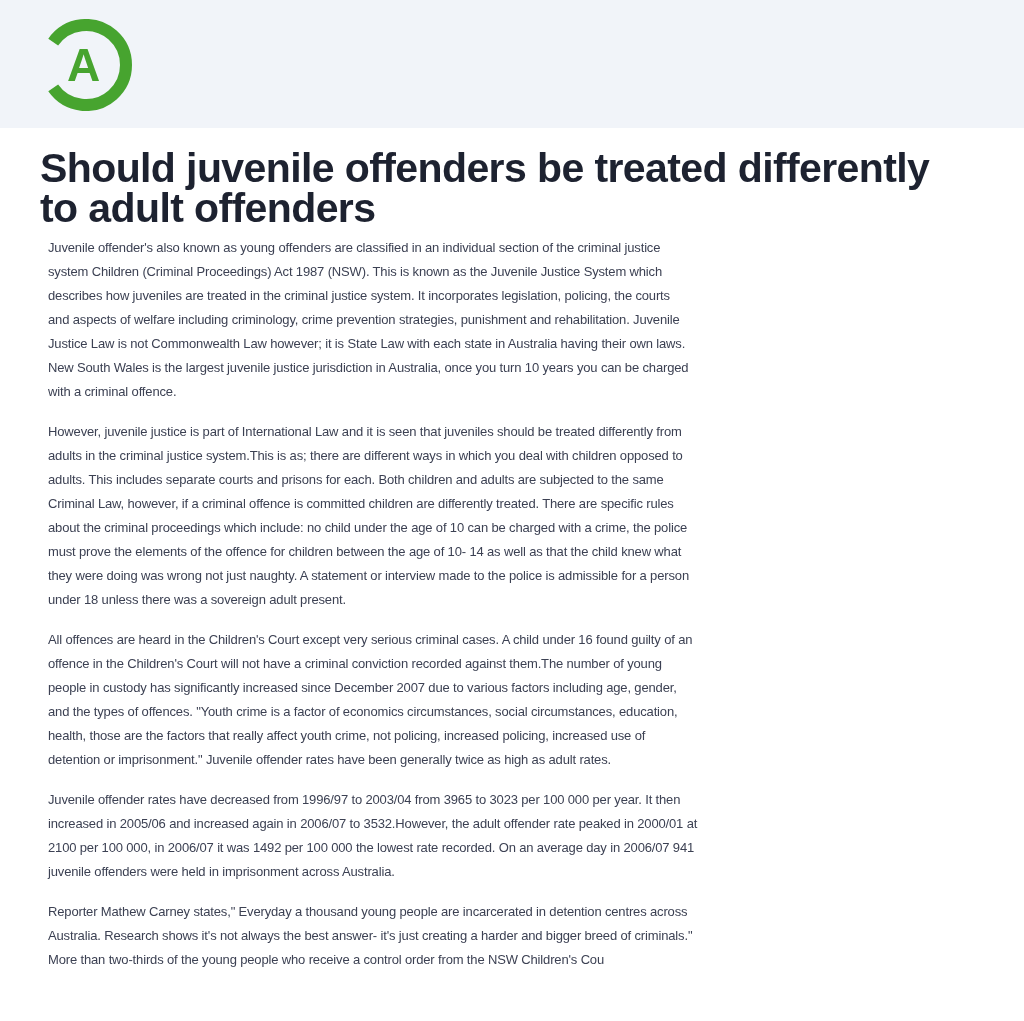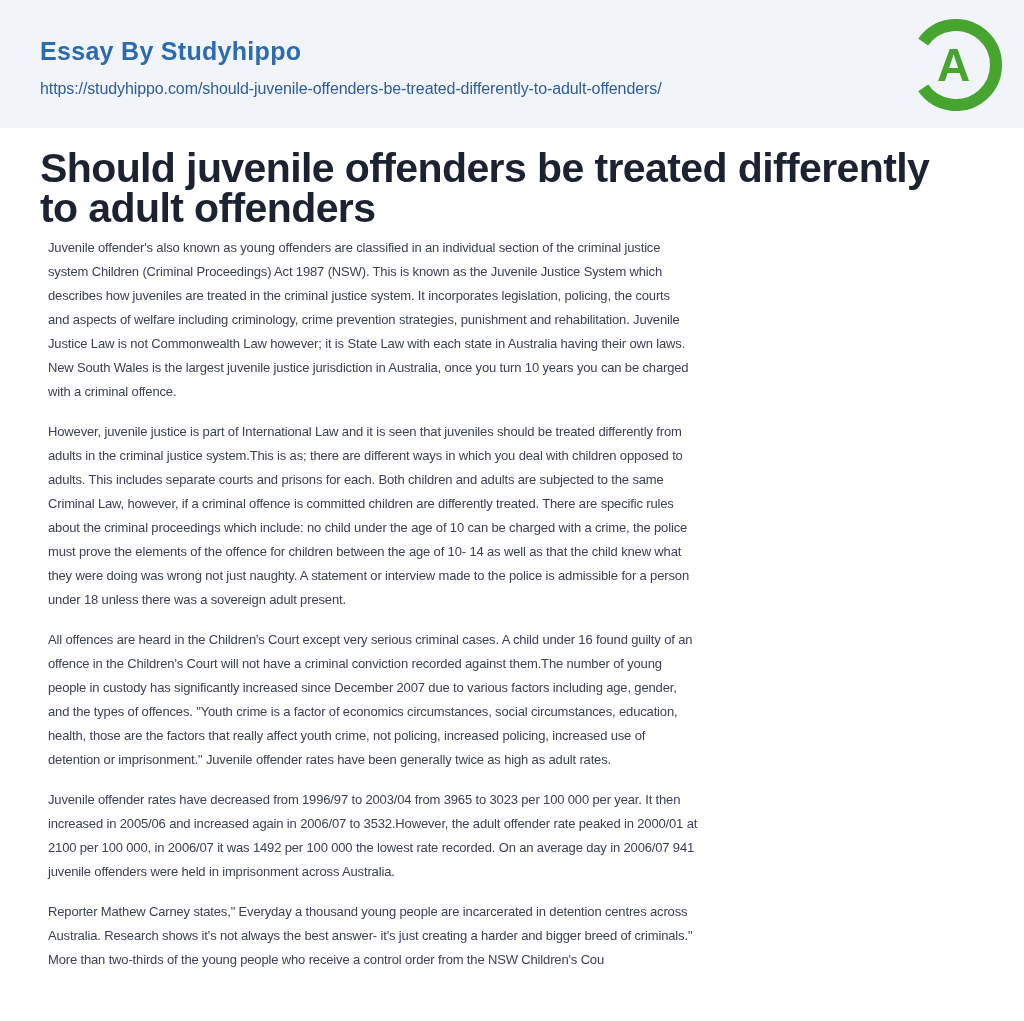--- a/index.html
+++ b/index.html
@@ -70,24 +70,20 @@
     margin: 0 0 16px 8px;
     white-space: pre-line;
   }
 </style>
 </head>
 <body>
 
 <div class="page">
 
   <header class="header">
-    <div class="header-text">
-      <div class="site-title">Essay By Studyhippo</div>
-      <a class="essay-url">https://studyhippo.com/should-juvenile-offenders-be-treated-differently-to-adult-offenders/</a>
-    </div>
     <div class="logo">
       <svg width="92" height="92" viewBox="0 0 92 92" aria-hidden="true">
         <path class="ring" d="M 13.2 23.1 A 40 40 0 1 1 13.2 68.9"></path>
         <text class="letter" x="27" y="62">A</text>
       </svg>
     </div>
   </header>
 
   <main class="content">
     <h1 class="essay-title">Should juvenile offenders be treated differently

